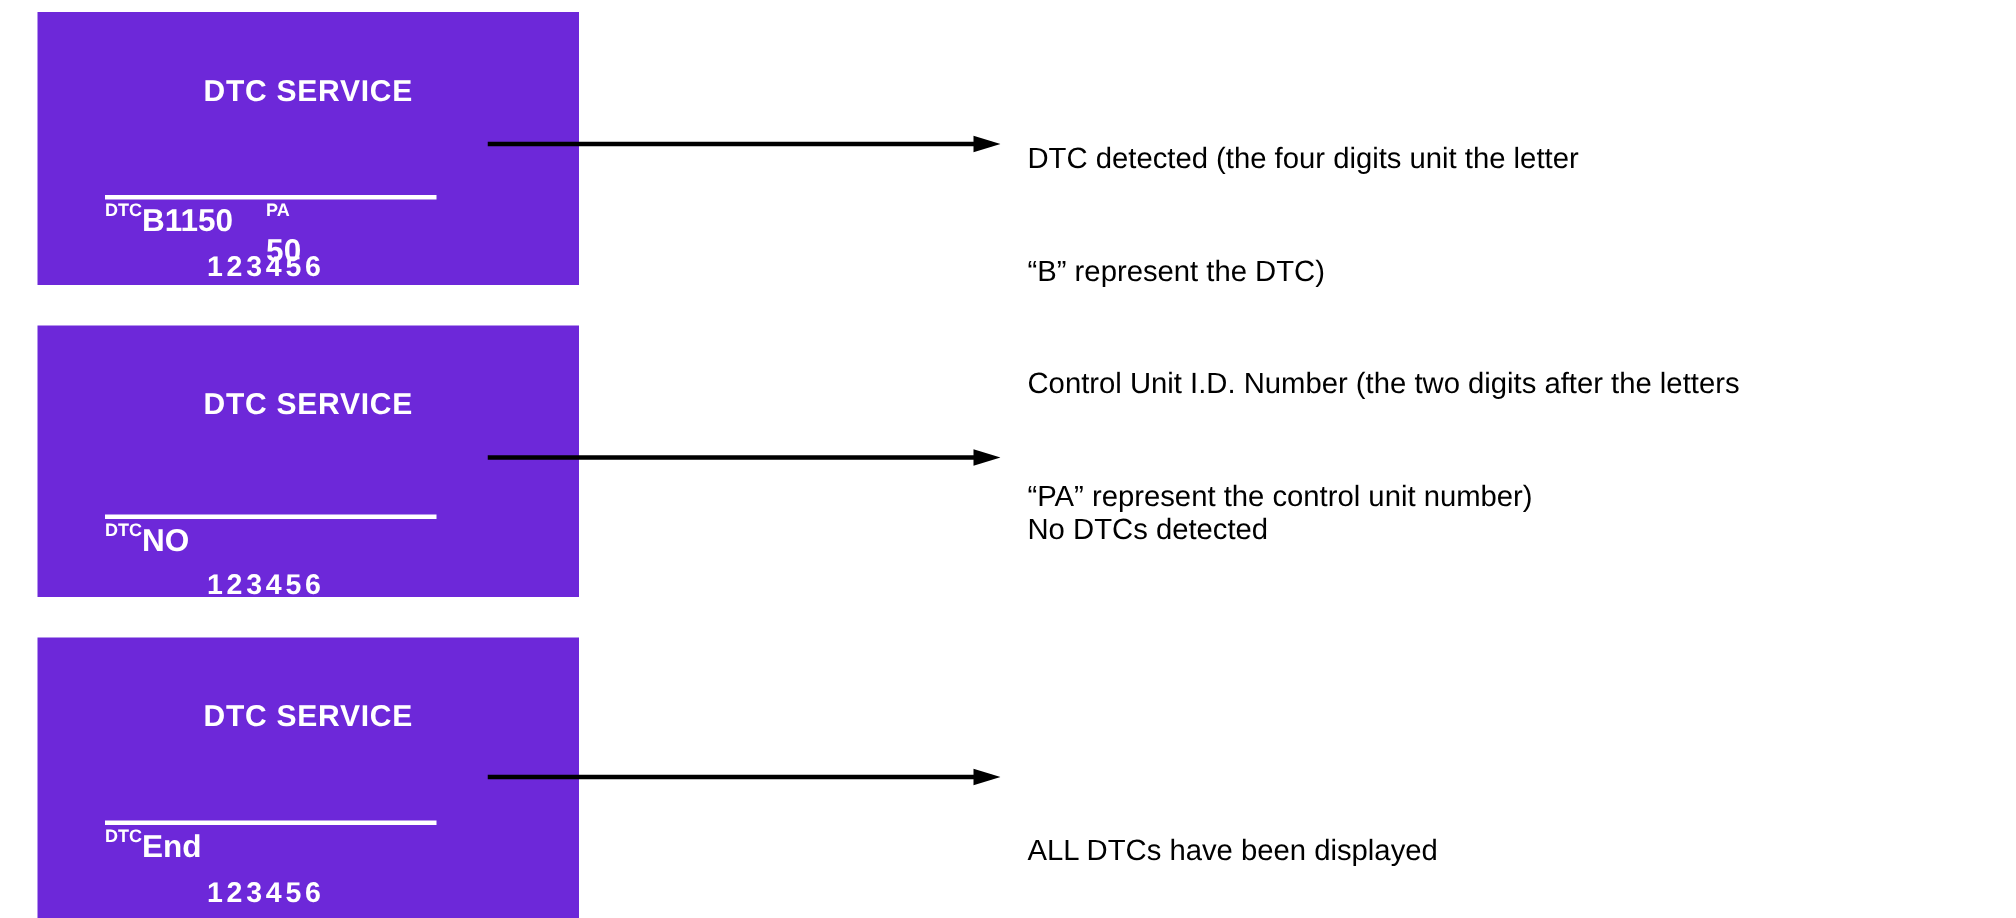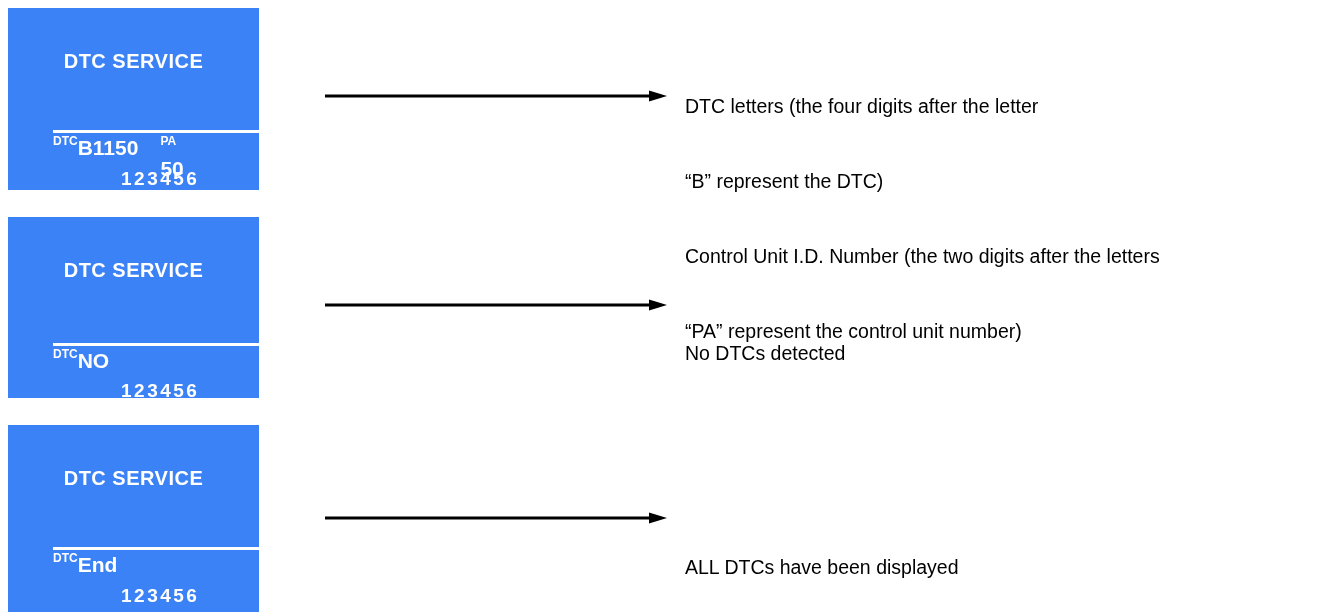--- a/index.html
+++ b/index.html
@@ -12,23 +12,23 @@
     height: 612px;
     position: relative;
     overflow: hidden;
     font-family: "Liberation Sans", sans-serif;
     color: #000000;
   }
 
   
   .panel {
     position: absolute;
-    left: 8px;
-    width: 251px;
-    background: #3b82f6;
+    left: 25px;
+    width: 361px;
+    background: #6d28d9;
     overflow: hidden;
   }
   #panel-1 { top: 8px;   height: 182px; }
   #panel-2 { top: 217px; height: 181px; }
   #panel-3 { top: 425px; height: 187px; }
 
   .panel-title {
     position: absolute;
     top: 42px;
     left: 0;
@@ -181,21 +181,21 @@
   </svg>
 </div>
 <div class="arrow" id="arrow-3">
   <svg width="342" height="14" viewBox="0 0 342 14" xmlns="http://www.w3.org/2000/svg">
     <line x1="0" y1="7" x2="336" y2="7" stroke="#000000" stroke-width="3"></line>
     <polygon points="324,1.5 342,7 324,12.5" fill="#000000"></polygon>
   </svg>
 </div>
 
 <div class="annotation" id="annotation-1">
-  <span class="line">DTC letters (the four digits after the letter</span>
+  <span class="line">DTC detected (the four digits unit the letter</span>
   <span class="line">“B” represent the DTC)</span>
   <span class="line">Control Unit I.D. Number (the two digits after the letters</span>
   <span class="line">“PA” represent the control unit number)</span>
 </div>
 <div class="annotation" id="annotation-2">
   <span class="line">No DTCs detected</span>
 </div>
 <div class="annotation" id="annotation-3">
   <span class="line">ALL DTCs have been displayed</span>
 </div>

